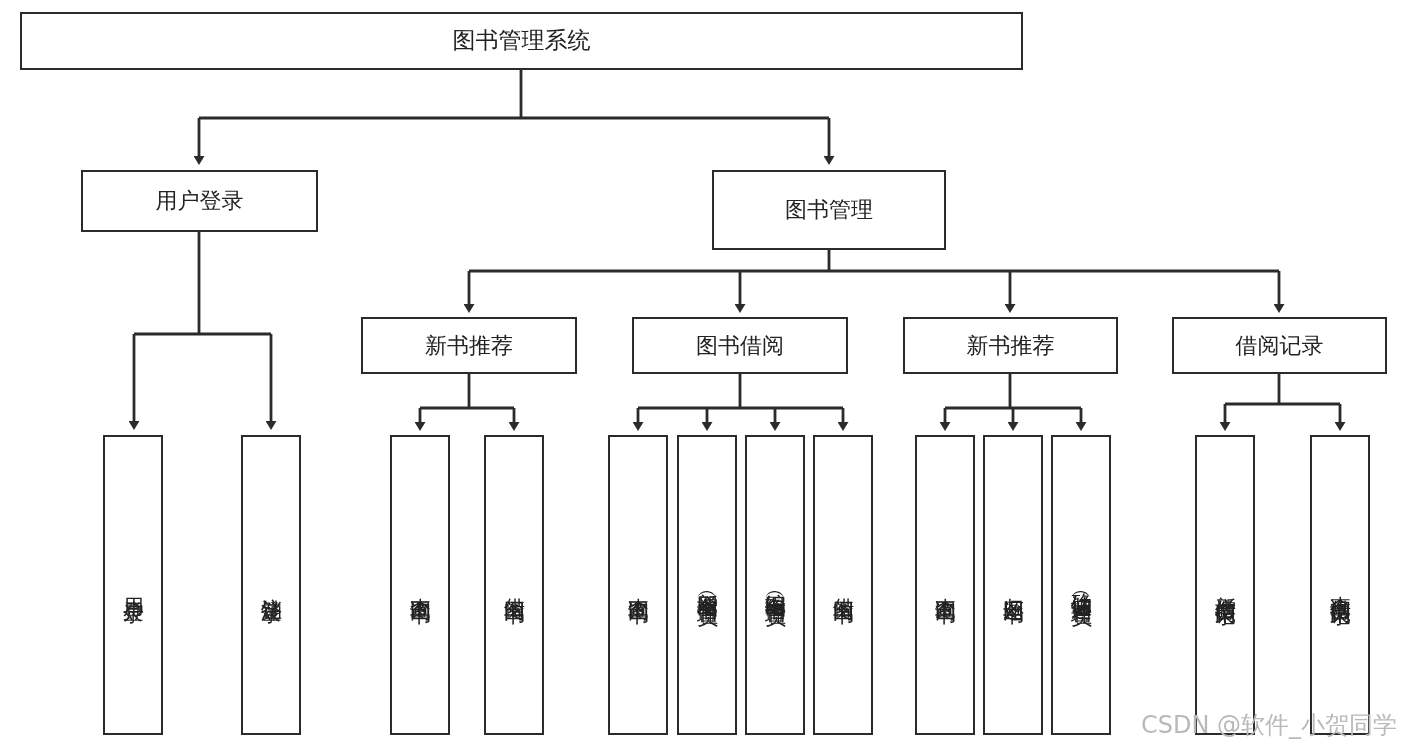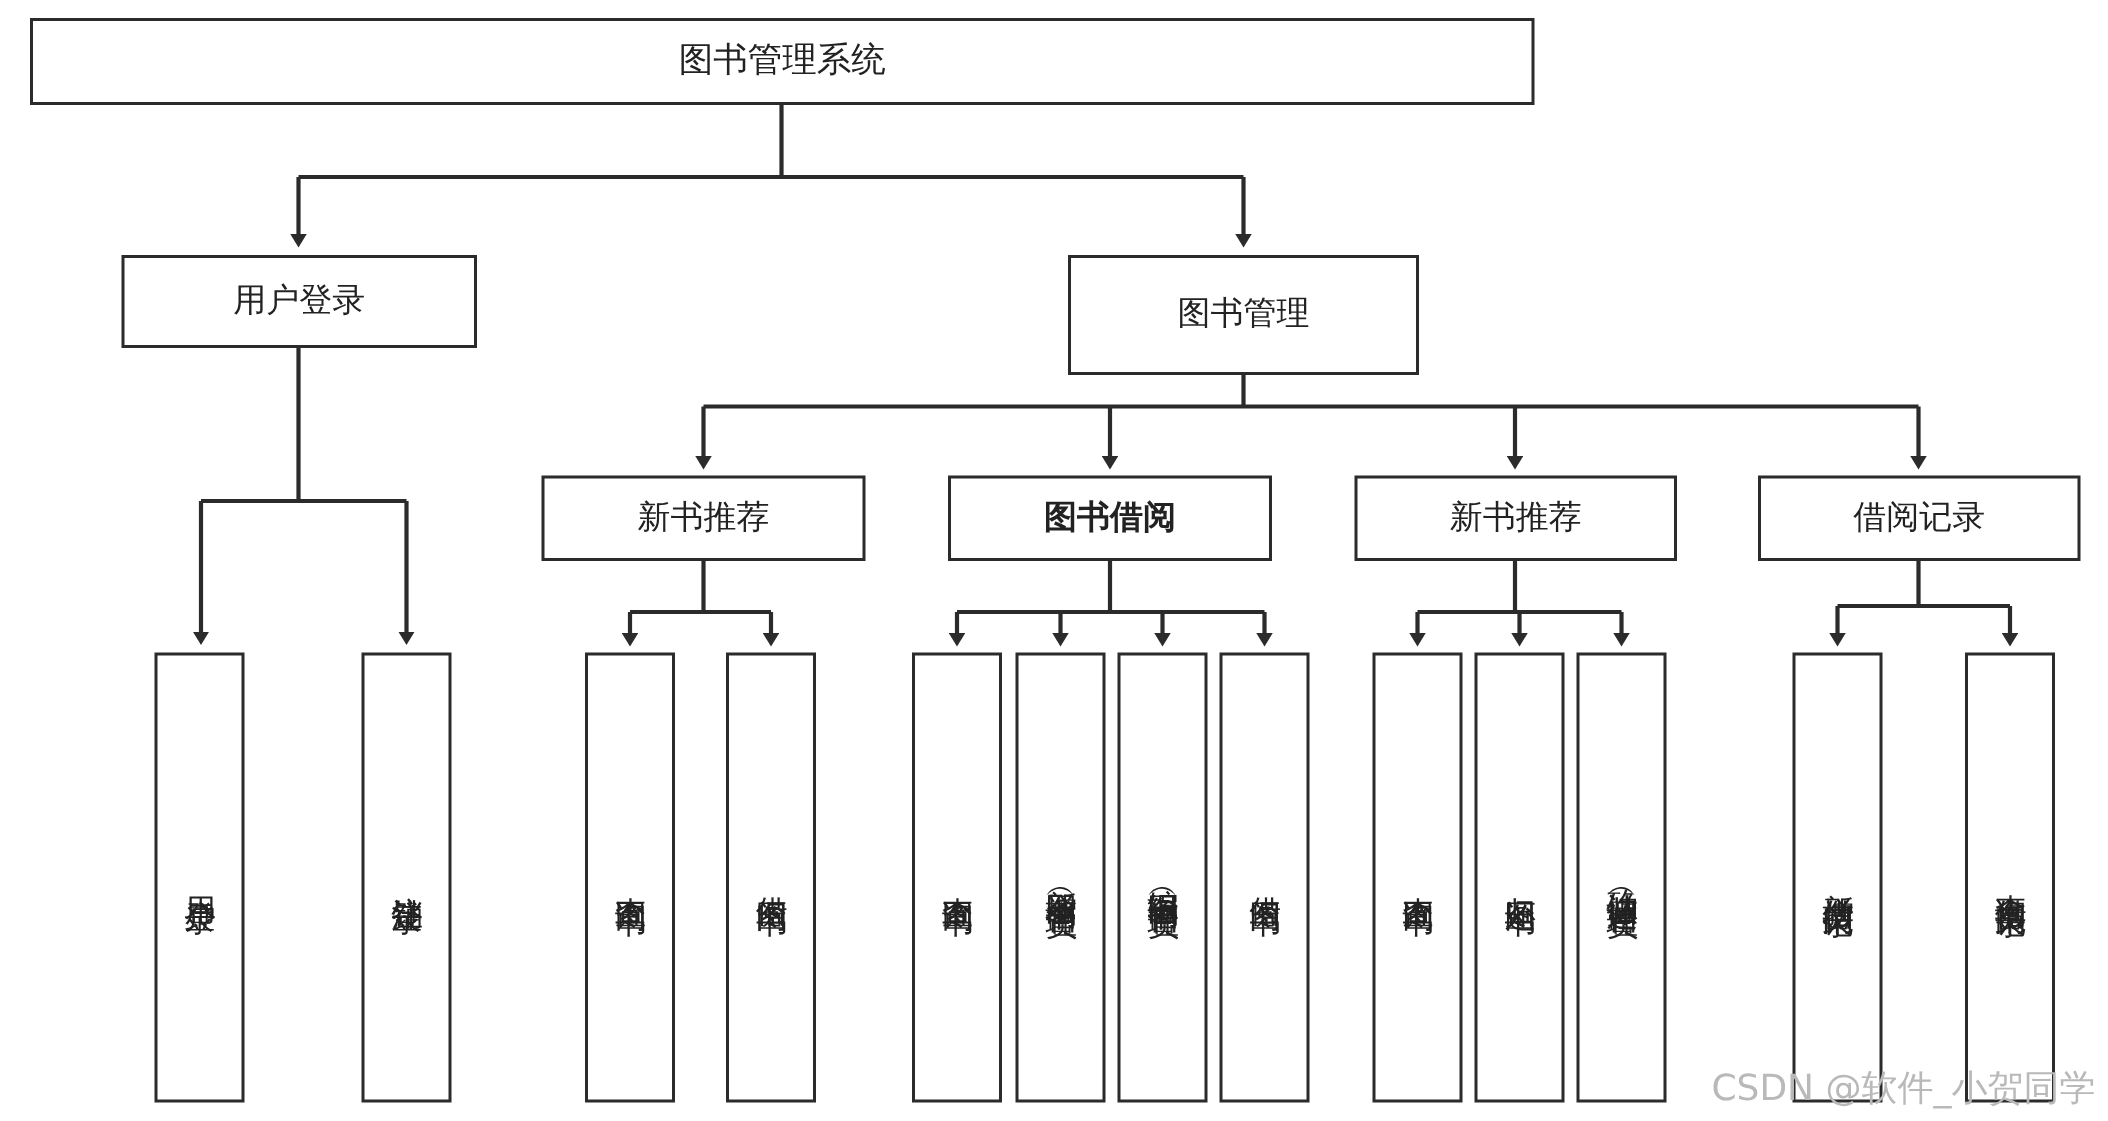--- a/index.html
+++ b/index.html
@@ -131,21 +131,21 @@
   <div class="node node-l1" style="left: 81px; top: 170px; width: 237px; height: 62px; border-color: rgb(43, 43, 43); background: rgb(255, 255, 255);">
     <span class="label" style="color: rgb(34, 34, 34);">用户登录</span>
   </div>
   <div class="node node-l1" style="left: 712px; top: 170px; width: 234px; height: 80px; border-color: rgb(43, 43, 43); background: rgb(255, 255, 255);">
     <span class="label" style="color: rgb(34, 34, 34);">图书管理</span>
   </div>
 
   <div class="node node-l2" style="left: 361px; top: 317px; width: 216px; height: 57px; border-color: rgb(43, 43, 43); background: rgb(255, 255, 255);">
     <span class="label" style="color: rgb(34, 34, 34);">新书推荐</span>
   </div>
-  <div class="node node-l2" style="left: 632px; top: 317px; width: 216px; height: 57px; border-color: rgb(43, 43, 43); background: rgb(255, 255, 255); font-weight: bold;">
+  <div class="node node-l2" style="left: 632px; top: 317px; width: 216px; height: 57px; border-color: rgb(43, 43, 43); background: rgb(255, 255, 255);">
     <span class="label" style="color: rgb(34, 34, 34);">图书借阅</span>
   </div>
   <div class="node node-l2" style="left: 903px; top: 317px; width: 215px; height: 57px; border-color: rgb(43, 43, 43); background: rgb(255, 255, 255);">
     <span class="label" style="color: rgb(34, 34, 34);">新书推荐</span>
   </div>
   <div class="node node-l2" style="left: 1172px; top: 317px; width: 215px; height: 57px; border-color: rgb(43, 43, 43); background: rgb(255, 255, 255);">
     <span class="label" style="color: rgb(34, 34, 34);">借阅记录</span>
   </div>
 
   <div class="node node-leaf" style="left: 103px; top: 435px; width: 60px; height: 300px; border-color: rgb(43, 43, 43); background: rgb(255, 255, 255);">

